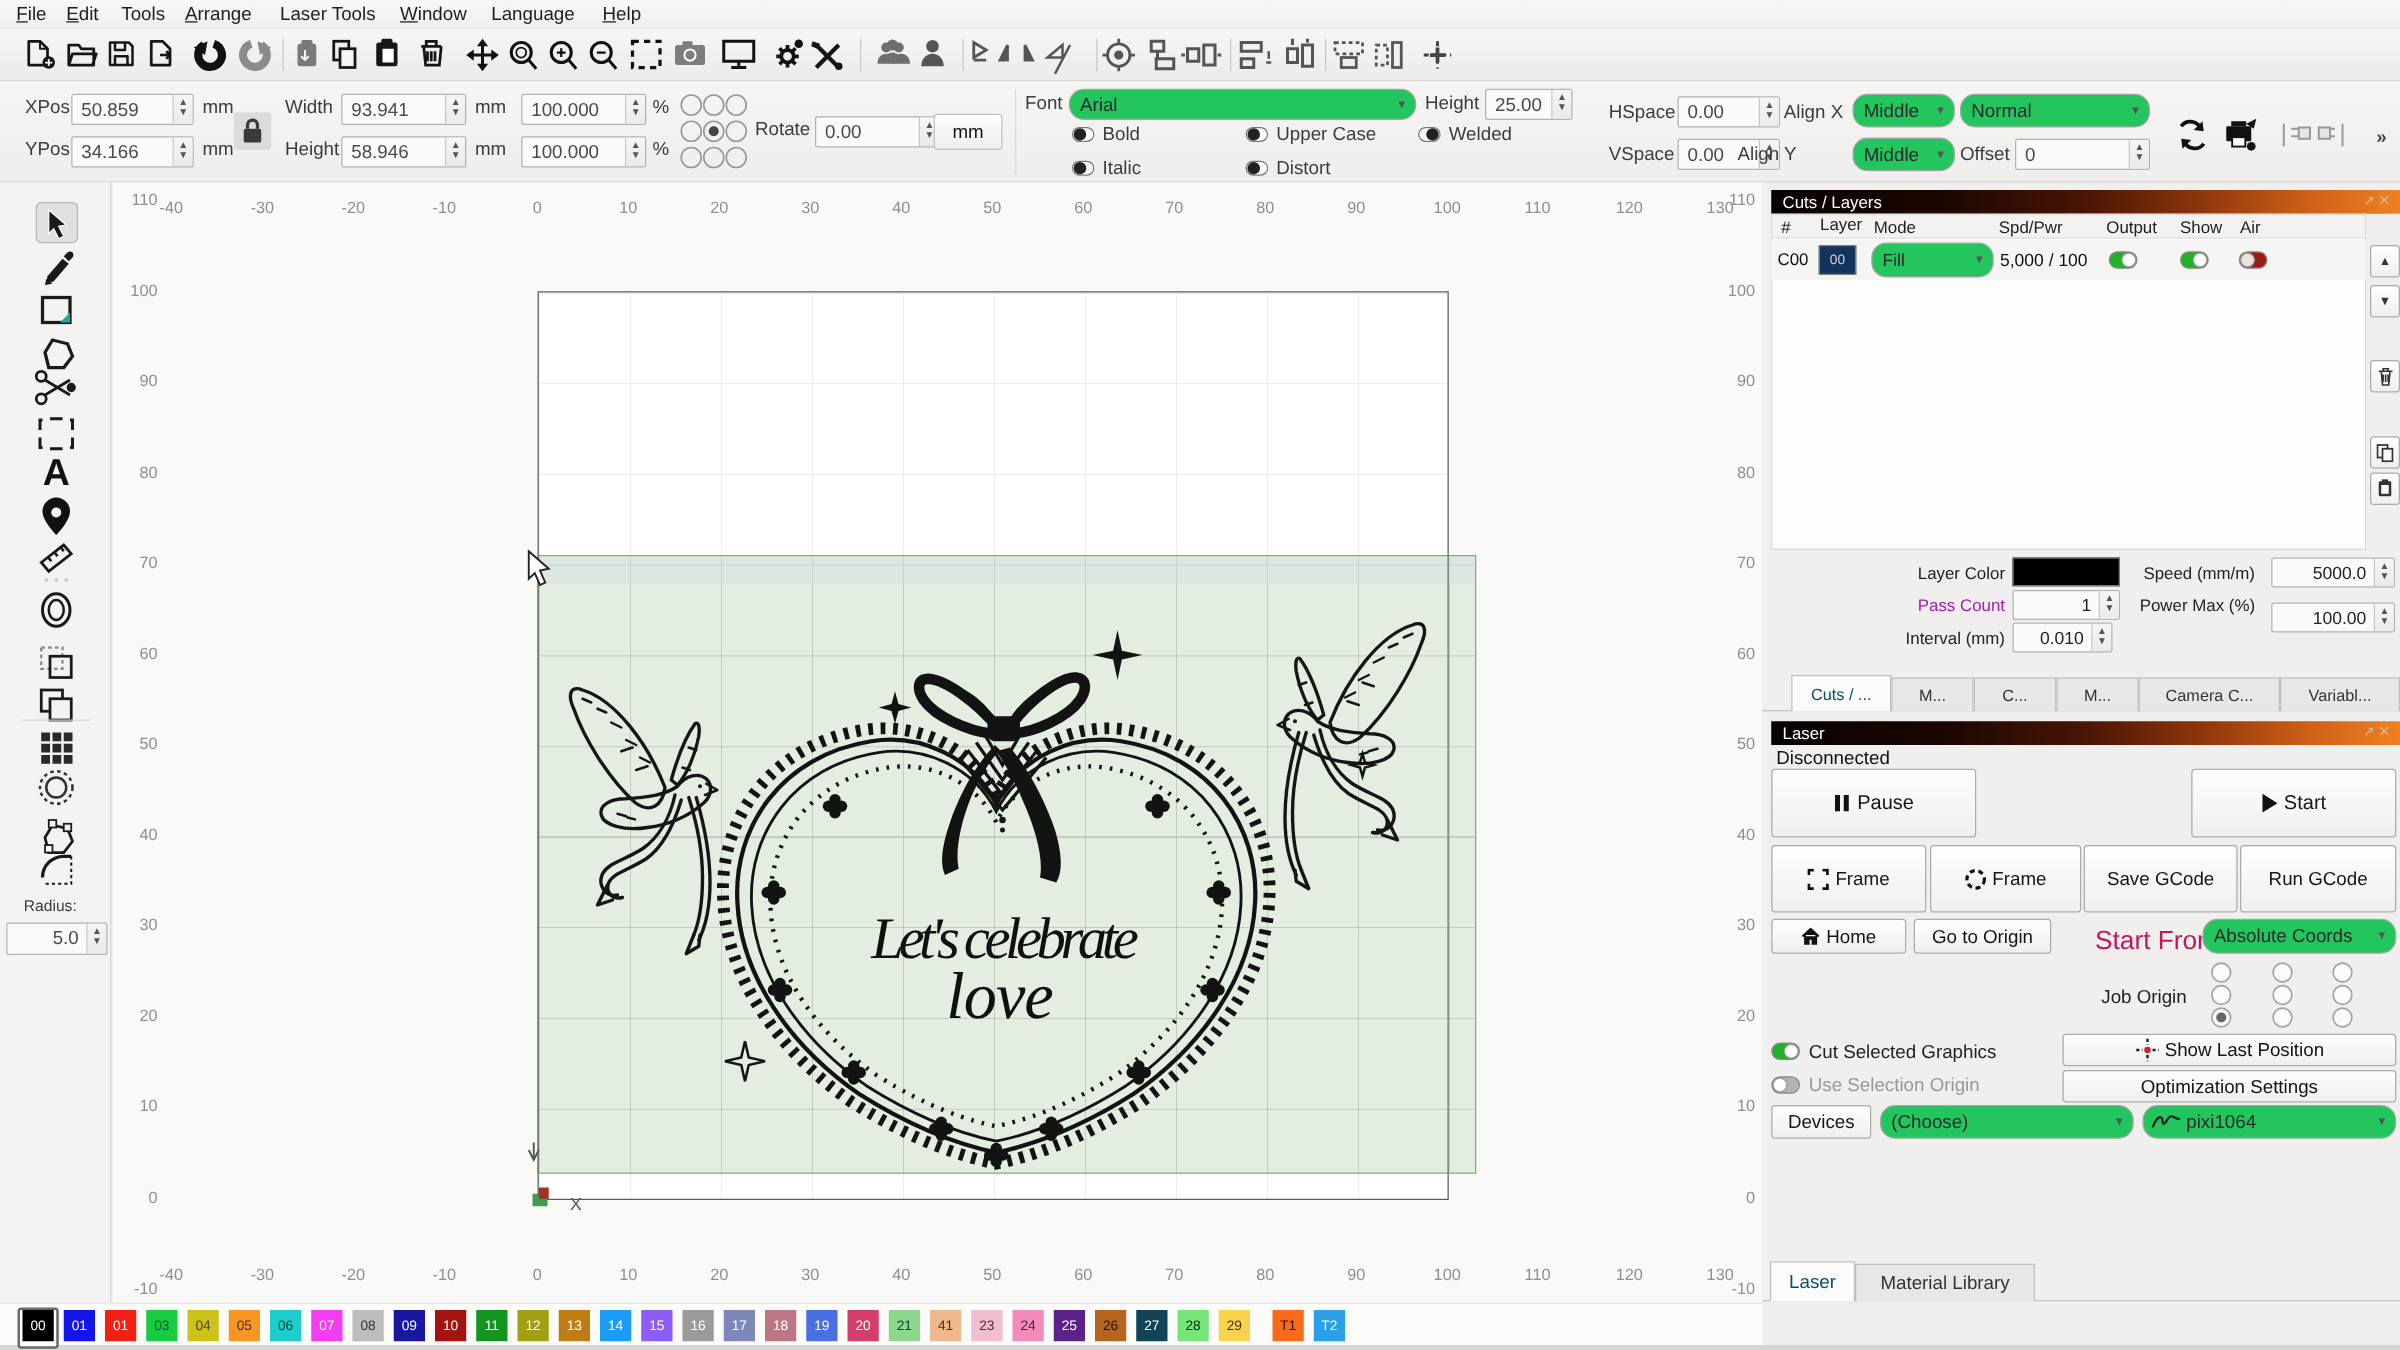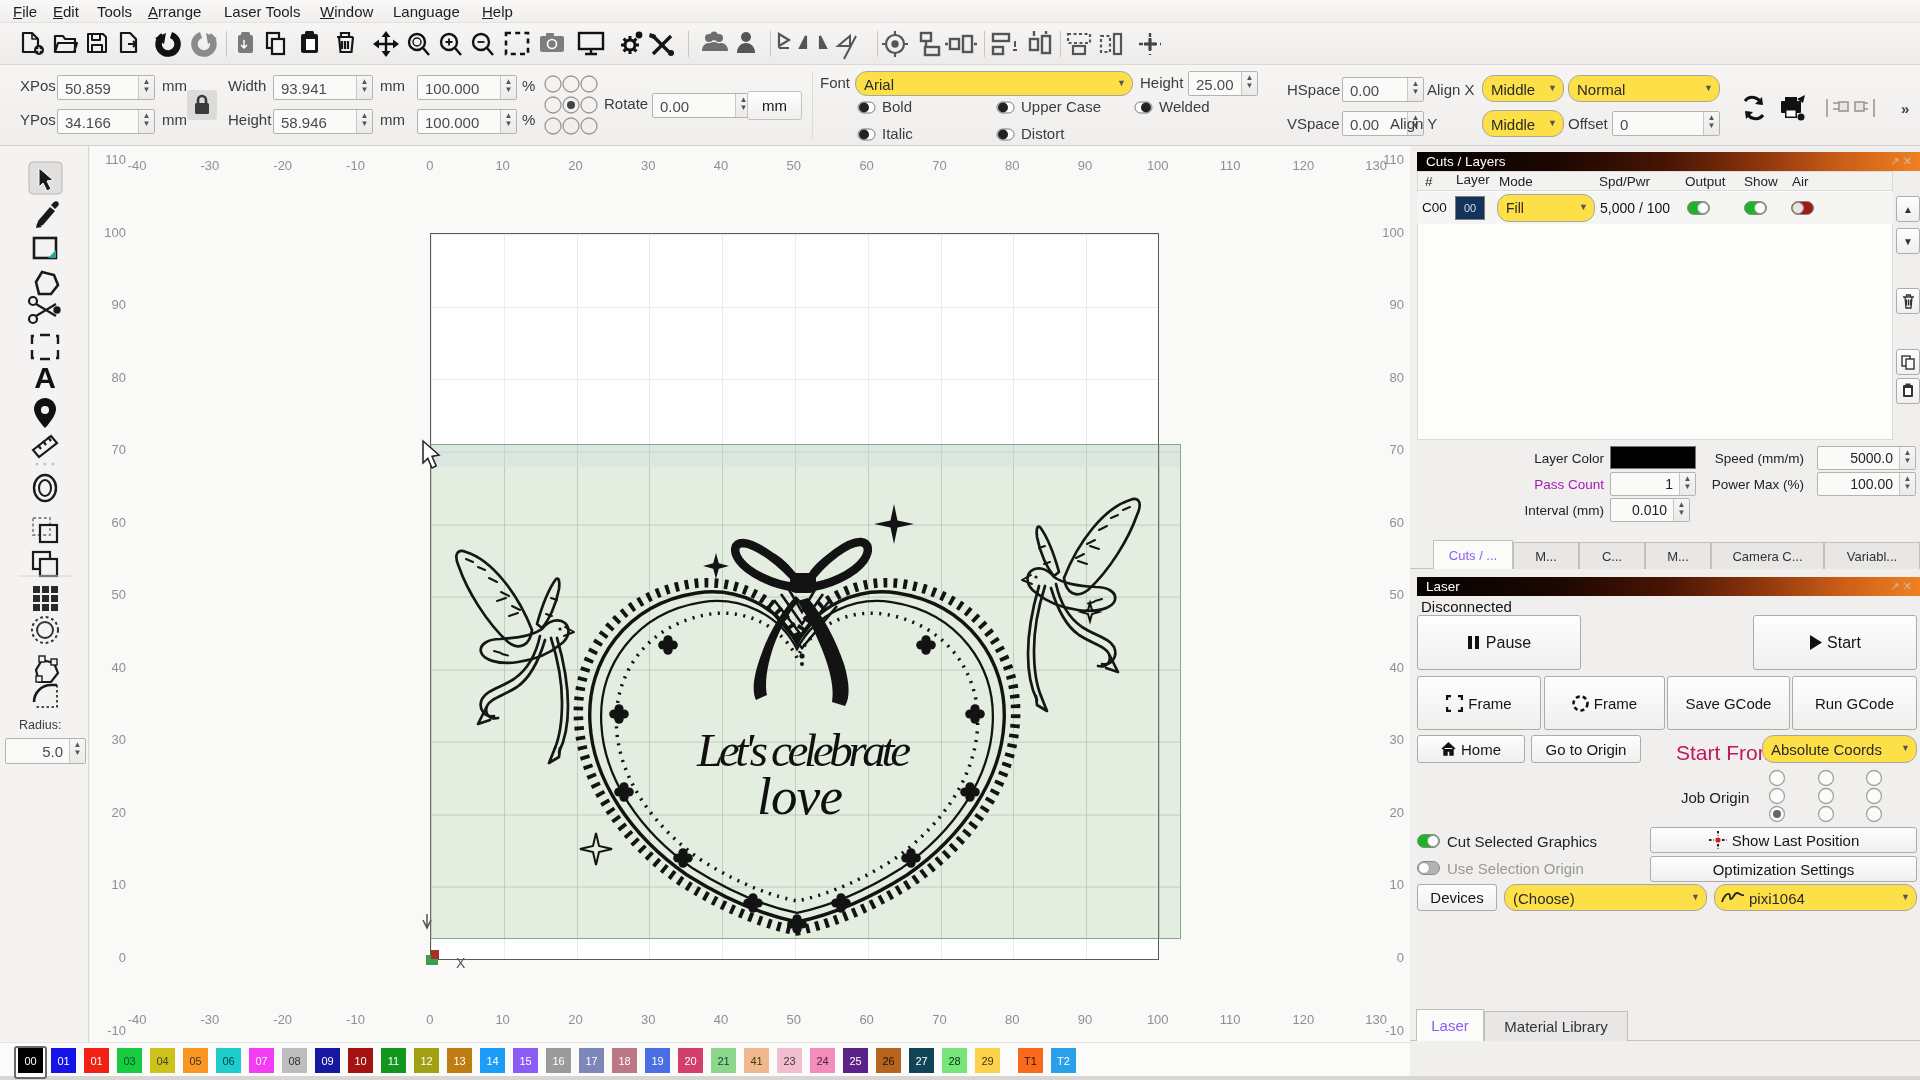--- a/index.html
+++ b/index.html
@@ -3,28 +3,28 @@
 <style>
 *{margin:0;padding:0;box-sizing:border-box}
 span{white-space:nowrap}
 html,body{width:1920px;height:1080px;overflow:hidden;background:#f0efee;font-family:"Liberation Sans",sans-serif}
 .ab{position:absolute}
 .lbl{position:absolute;font-size:15px;color:#3c3c3c;white-space:nowrap}
 .box{position:absolute;background:#fafaf9;border:1px solid #b5b3b1;border-radius:2px;font-size:15px;color:#4b4b4b;white-space:nowrap;overflow:hidden}
 .box .v{position:absolute;left:7px;top:50%;transform:translateY(-50%)}
 .sp{position:absolute;right:0;top:0;bottom:0;width:16px;border-left:1px solid #c9c7c5;background:linear-gradient(#f7f6f5,#eceae8);color:#555;font-size:8px;line-height:8px;text-align:center;padding-top:2px}
 .btn{position:absolute;background:linear-gradient(#fefefe,#f0efee);border:1px solid #aeacaa;border-radius:3px;font-size:15px;color:#151515;display:flex;align-items:center;justify-content:center;white-space:nowrap}
-.combo{position:absolute;background:#fde047;border:1px solid #a8a6a4;border-radius:12px;font-size:15px;color:#2a2a2a;white-space:nowrap}
+.combo{position:absolute;background:#22c55e;border:1px solid #a8a6a4;border-radius:12px;font-size:15px;color:#2a2a2a;white-space:nowrap}
 .combo .t{position:absolute;left:8px;top:50%;transform:translateY(-50%)}
 .combo .a{position:absolute;right:6px;top:50%;transform:translateY(-58%);font-size:9px;color:#555}
 .tgl{position:absolute;width:23px;height:14px;border-radius:7px;border:1px solid #888}
 .tgl .k{position:absolute;top:0;width:12px;height:12px;border-radius:6px;background:#fdfdfd;border:1px solid #999}
 .ttl{position:absolute;height:19px;background:linear-gradient(90deg,#050200 0%,#1c0701 28%,#491504 50%,#8c350c 68%,#cd5f18 85%,#ef8123 100%);color:#fff;font-size:13.5px;line-height:19px;padding-left:9px}
 .tab{position:absolute;border:1px solid #c2c0be;border-bottom:none;background:#e9e7e5;color:#333;font-size:13px;display:flex;align-items:center;justify-content:center}
-.tab.on{background:#fbfbfa;color:#8b5cf6}
+.tab.on{background:#fbfbfa;color:#0c4a6e}
 .chip{position:absolute;width:25px;height:25px;font-size:11px;display:flex;align-items:center;justify-content:center;top:6px}
 </style></head>
 <body>
 
 <div class="ab" style="left:0;top:0;width:1920px;height:23px;background:linear-gradient(#f9f8f7,#f1efee);border-bottom:1px solid #e3e1df"></div>
 <div class="ab" style="top:3px;font-size:15px;color:#1d1d1d">
 <span class="ab" style="left:13px"><u>F</u>ile</span>
 <span class="ab" style="left:53px"><u>E</u>dit</span>
 <span class="ab" style="left:97px">Tools</span>
 <span class="ab" style="left:148px"><u>A</u>rrange</span>
@@ -625,21 +625,21 @@
 <div class="box" style="left:407px;top:300px;width:99px;height:24px;font-size:14px;color:#222">
       <span class="v" style="left:auto;right:22px">5000.0</span>
       <span class="sp">▲<br>▼</span>
     </div>
 <span class="ab" style="right:316px;top:331px;color:#a21caf">Pass Count</span>
 <div class="box" style="left:200px;top:326px;width:86px;height:24px;font-size:14px;color:#222">
       <span class="v" style="left:auto;right:22px">1</span>
       <span class="sp">▲<br>▼</span>
     </div>
 <span class="ab" style="right:116px;top:331px;color:#222">Power Max (%)</span>
-<div class="box" style="left:407px;top:326px;width:99px;height:24px;font-size:14px;color:#222">
+<div class="box" style="left:407px;top:336px;width:99px;height:24px;font-size:14px;color:#222">
       <span class="v" style="left:auto;right:22px">100.00</span>
       <span class="sp">▲<br>▼</span>
     </div>
 <span class="ab" style="right:316px;top:357px;color:#222">Interval (mm)</span>
 <div class="box" style="left:200px;top:352px;width:80px;height:24px;font-size:14px;color:#222">
       <span class="v" style="left:auto;right:22px">0.010</span>
       <span class="sp">▲<br>▼</span>
     </div>
 
 <div class="ab" style="left:0;top:422px;width:510px;height:1px;background:#c6c4c2"></div>

